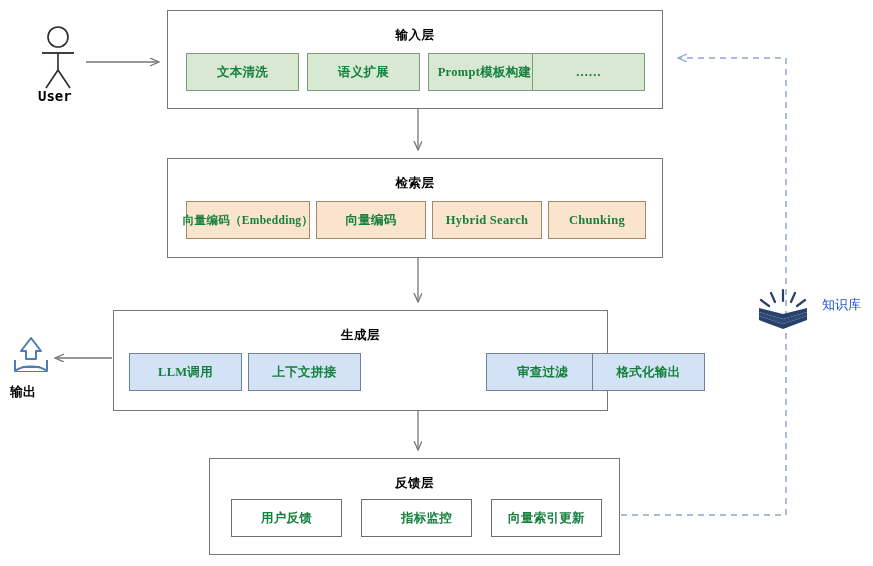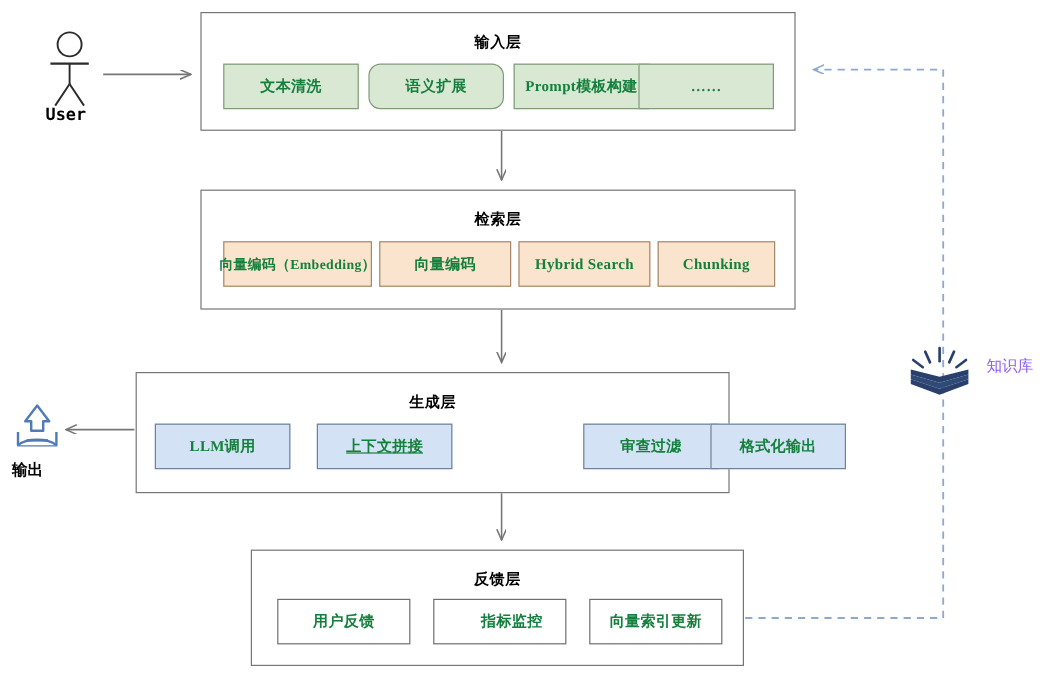--- a/index.html
+++ b/index.html
@@ -73,21 +73,21 @@
     letter-spacing: 0px;
   }
   #output-label {
     font-family: "Liberation Sans", sans-serif;
     font-size: 13px;
   }
   #kb-label {
     font-family: "Liberation Sans", sans-serif;
     font-size: 13px;
     font-weight: normal;
-    color: #8b5cf6;
+    color: #1d4ed8;
   }
   svg { overflow: visible; }
 </style>
 </head>
 <body>
 
 <div id="canvas">
 
   <svg width="873" height="566" style="position:absolute;left:0;top:0;">
     <defs>
@@ -160,37 +160,37 @@
       <path d="M31,26 L7,20 L7,24 L31,31 L55,24 L55,20 Z" fill="#28406b"></path>
       <path d="M31,31 L7,24 L7,28 L31,36 L55,28 L55,24 Z" fill="#2f4a77"></path>
       <path d="M31,36 L7,28 L7,32 L31,41 L55,32 L55,28 Z" fill="#28406b"></path>
     </svg>
   </div>
   <div class="label" id="kb-label" style="left:822px;top:296px;">知识库</div>
 
   <div class="layer" style="left:167px;top:10px;width:496px;height:99px;">
     <div class="layer-title" style="top:16px;">输入层</div>
     <div class="node green" style="left:18px;top:42px;width:113px;height:38px;">文本清洗</div>
-    <div class="node green" style="left:139px;top:42px;width:113px;height:38px;border-radius:10px;">语义扩展</div>
+    <div class="node green" style="left:139px;top:42px;width:113px;height:38px;">语义扩展</div>
     <div class="node green" style="left:260px;top:42px;width:113px;height:38px;">Prompt模板构建</div>
     <div class="node green" style="left:364px;top:42px;width:113px;height:38px;">……</div>
   </div>
 
   <div class="layer" style="left:167px;top:158px;width:496px;height:100px;">
     <div class="layer-title" style="top:16px;">检索层</div>
     <div class="node orange" style="left:18px;top:42px;width:124px;height:38px;font-size:11.5px;">向量编码（Embedding）</div>
     <div class="node orange" style="left:148px;top:42px;width:110px;height:38px;">向量编码</div>
     <div class="node orange" style="left:264px;top:42px;width:110px;height:38px;">Hybrid Search</div>
     <div class="node orange" style="left:380px;top:42px;width:98px;height:38px;">Chunking</div>
   </div>
 
   <div class="layer" style="left:113px;top:310px;width:495px;height:101px;">
     <div class="layer-title" style="top:16px;">生成层</div>
     <div class="node blue" style="left:15px;top:42px;width:113px;height:38px;">LLM调用</div>
-    <div class="node blue" style="left:150px;top:42px;width:113px;height:38px;text-decoration:underline;">上下文拼接</div>
+    <div class="node blue" style="left:134px;top:42px;width:113px;height:38px;">上下文拼接</div>
     <div class="node blue" style="left:372px;top:42px;width:113px;height:38px;">审查过滤</div>
     <div class="node blue" style="left:478px;top:42px;width:113px;height:38px;">格式化输出</div>
   </div>
 
   <div class="layer" style="left:209px;top:458px;width:411px;height:97px;">
     <div class="layer-title" style="top:16px;">反馈层</div>
     <div class="node plain" style="left:21px;top:40px;width:111px;height:38px;">用户反馈</div>
     <div class="node plain" style="left:151px;top:40px;width:111px;height:38px;padding-left:20px;">指标监控</div>
     <div class="node plain" style="left:281px;top:40px;width:111px;height:38px;">向量索引更新</div>
   </div>

